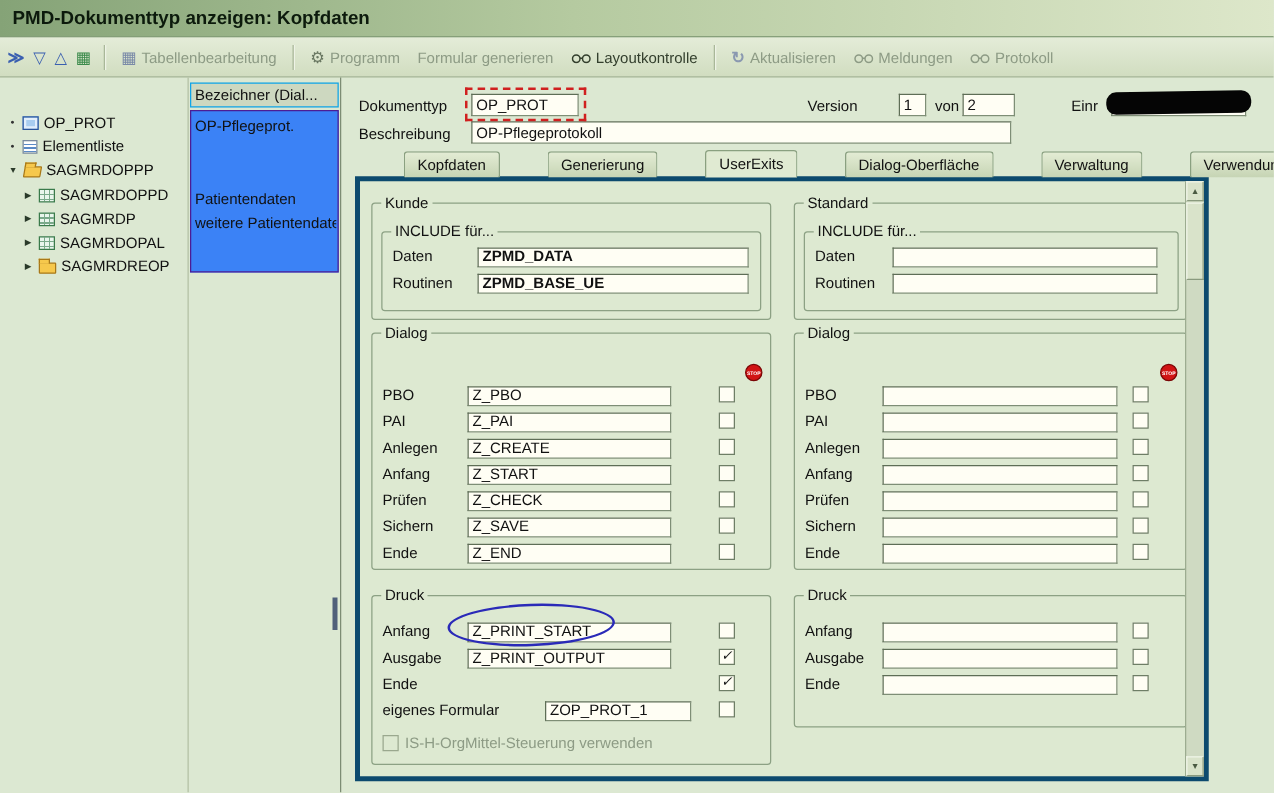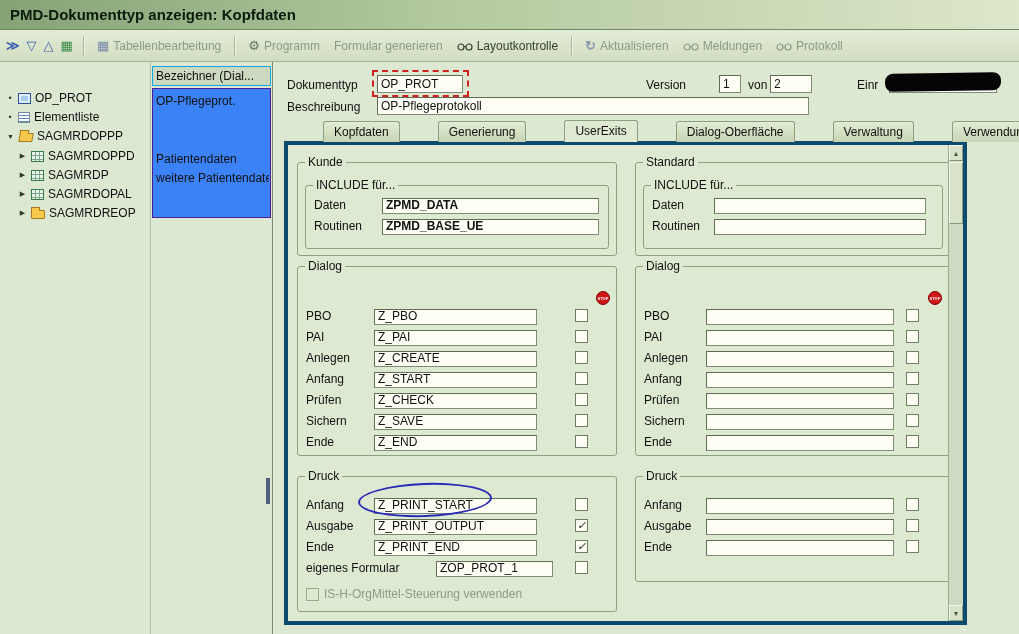--- a/index.html
+++ b/index.html
@@ -322,21 +322,20 @@
           </div>
           <div class="frow">
             <span class="flabel">Ausgabe</span>
             <span class="ffield">Z_PRINT_OUTPUT</span>
             <span class="fcheck">
                 <i>✓</i>
               </span>
           </div>
           <div class="frow">
             <span class="flabel">Ende</span>
-            <span class="ffield">Z_PRINT_END</span>
             <span class="fcheck">
                 <i>✓</i>
               </span>
           </div>
           <div class="frow wide">
             <span class="flabel">eigenes Formular</span>
             <span class="ffield">ZOP_PROT_1</span>
             <span class="fcheck">
                 <i></i>
               </span>

